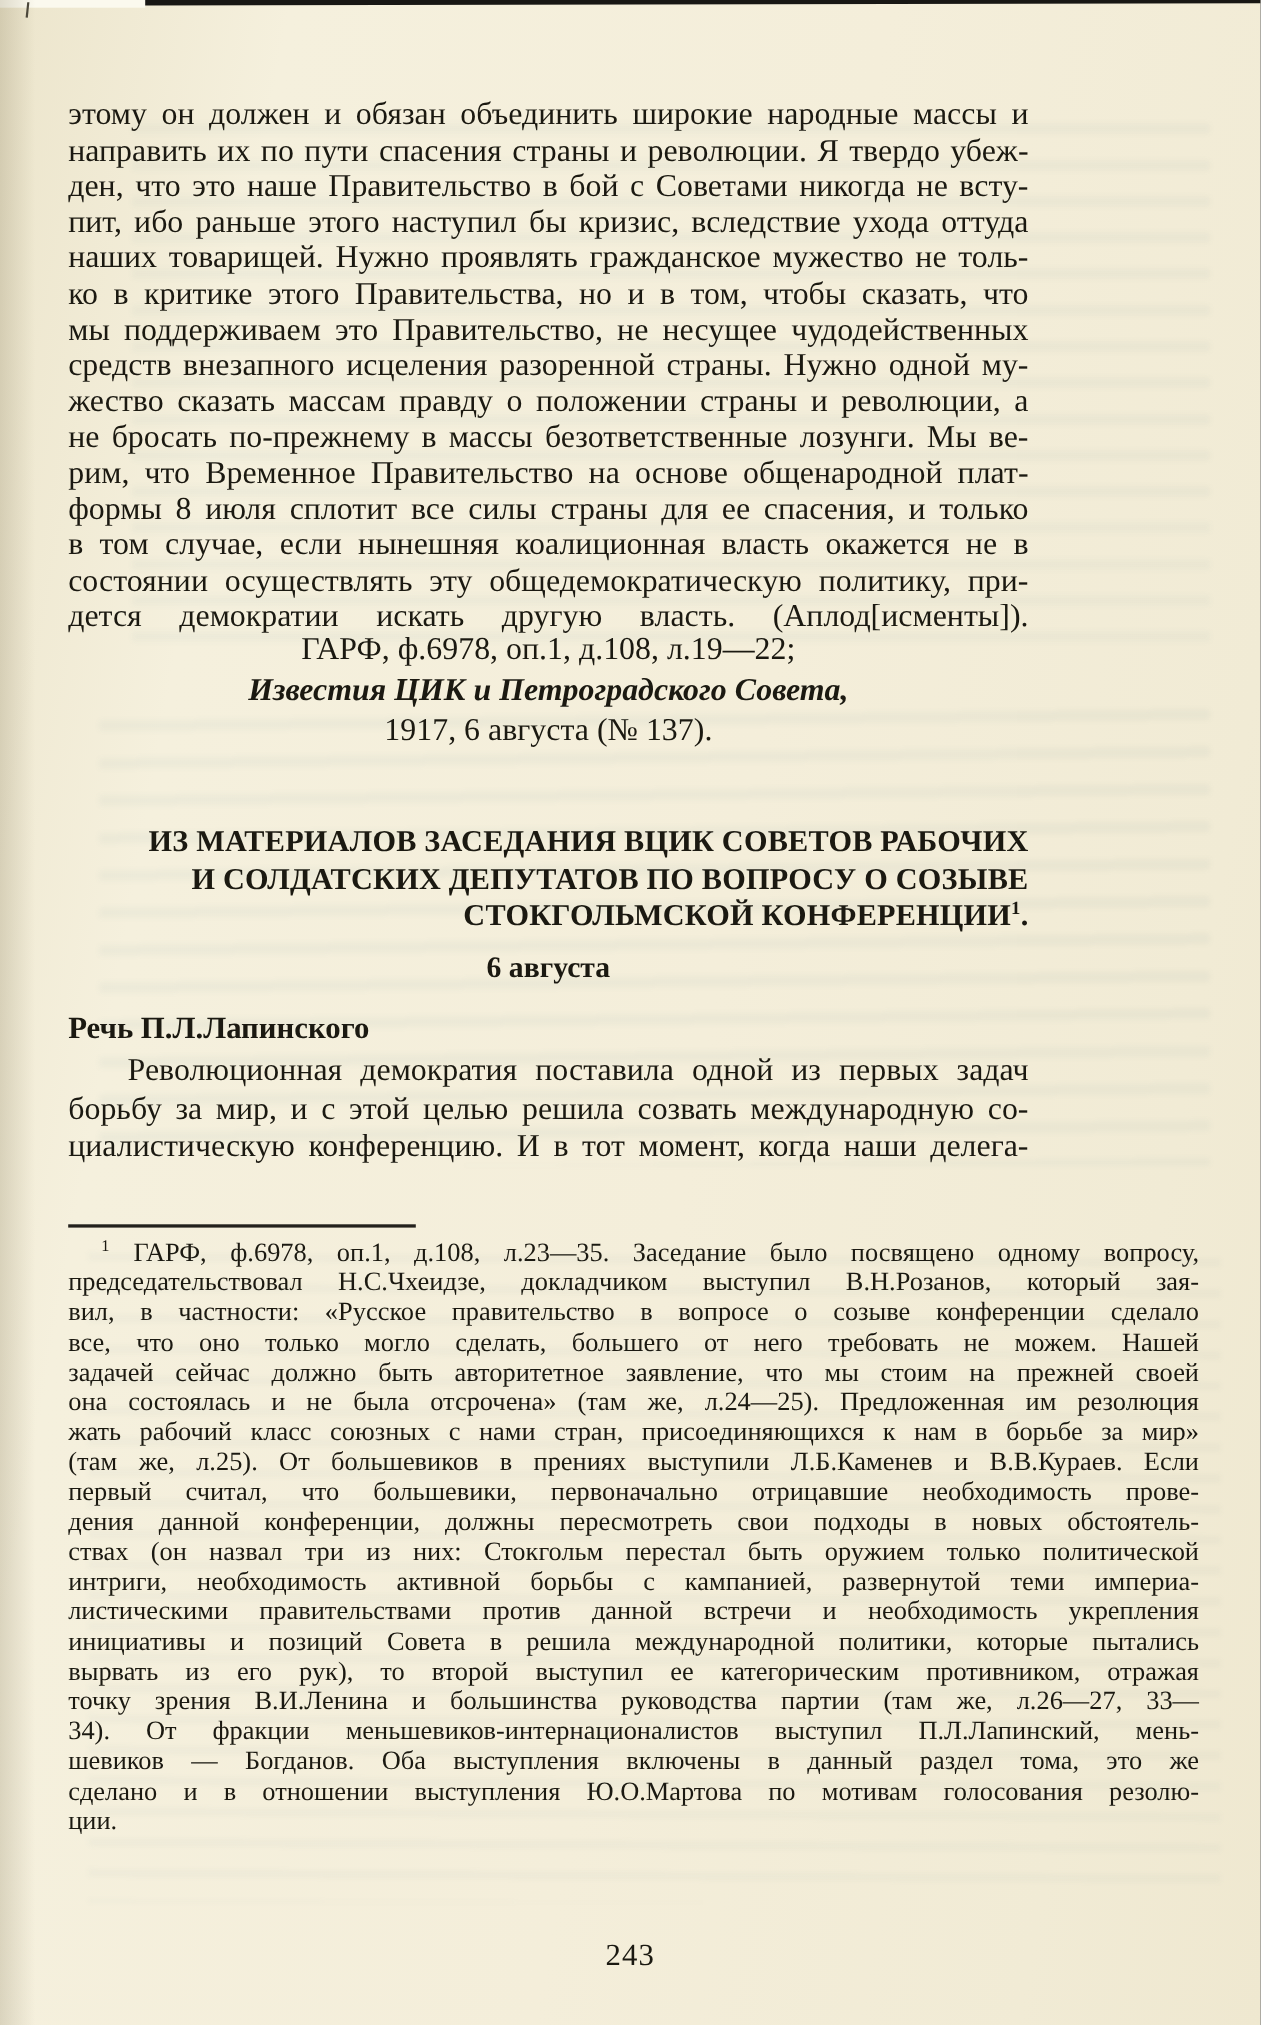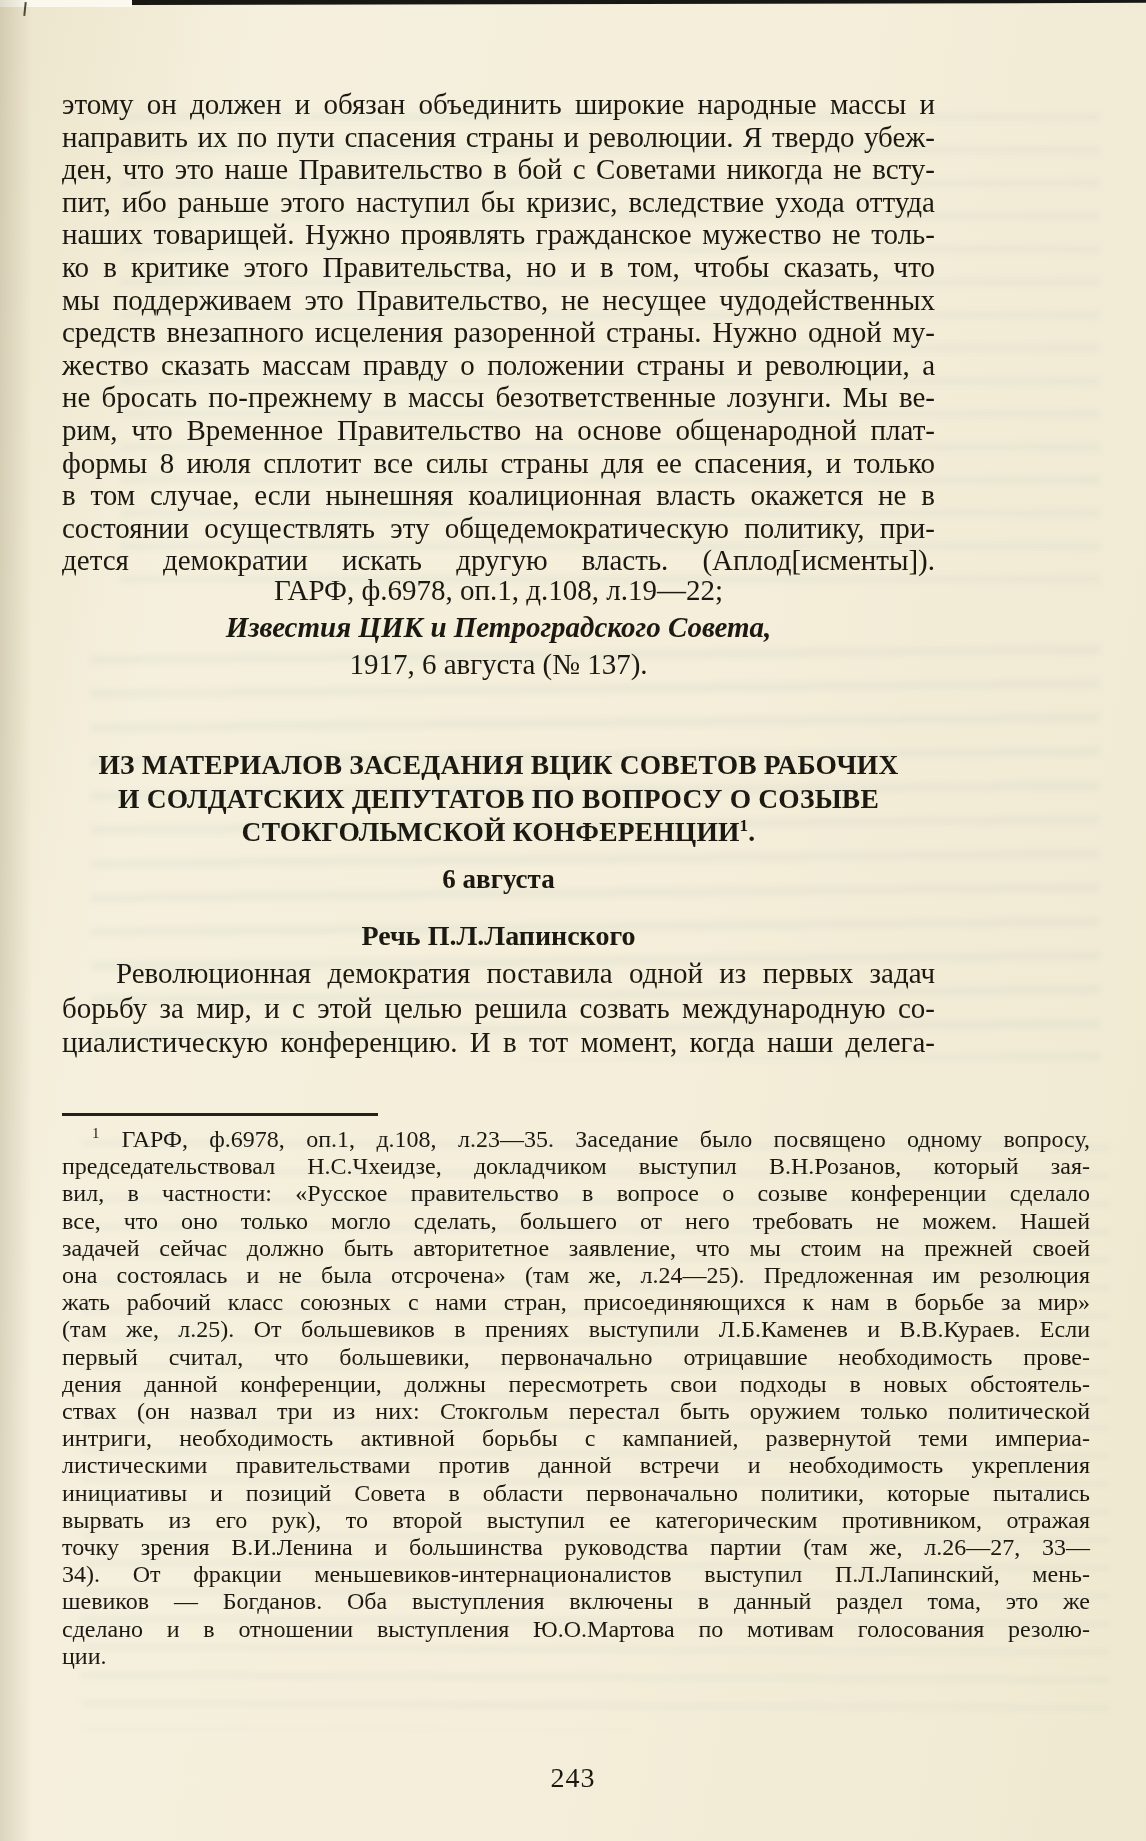--- a/index.html
+++ b/index.html
@@ -52,29 +52,29 @@
   .block { position: absolute; }
   .main-col { left: 62px; width: 873px; }
   .body-text { font-size: 29px; line-height: 32.6px; }
   .body-text .line { text-align: justify; text-align-last: justify; white-space: nowrap0; }
   .para1 { top: 88px; }
   .citation {
     top: 572px; text-align: center; font-size: 29px; line-height: 37px;
   }
   .citation .cite-italic { font-style: italic; font-weight: bold; }
   .heading {
-    top: 748px; text-align: center; font-weight: bold;
+    top: 748px; text-align: right; font-weight: bold;
     font-size: 27.5px; line-height: 33.5px; letter-spacing: 0.2px;
   }
   .heading sup, .fn-first sup { font-size: 0.62em; vertical-align: super; line-height: 0; }
   .subhead-date {
     top: 864px; text-align: center; font-weight: bold; font-size: 27px;
   }
   .subhead-speech {
-    top: 920px; text-align: center; font-weight: bold; font-size: 28px;
+    top: 920px; text-align: left; font-weight: bold; font-size: 28px;
   }
   .para2 { top: 956px; line-height: 34.5px; }
   .para2 .line:first-child { text-indent: 54px; }
   .fn-rule {
     top: 1113px; left: 62px; width: 316px; height: 3px; background: #23211c;
     box-shadow: 0 4px 0 -2px rgba(35,33,28,0.45);
   }
   .footnote {
     top: 1126px; left: 62px; width: 1028px;
     font-size: 24px; line-height: 27.2px;
@@ -149,21 +149,21 @@
         <div class="line">все, что оно только могло сделать, большего от него требовать не можем. Нашей</div>
         <div class="line">задачей сейчас должно быть авторитетное заявление, что мы стоим на прежней своей</div>
         <div class="line">она состоялась и не была отсрочена» (там же, л.24—25). Предложенная им резолюция</div>
         <div class="line">жать рабочий класс союзных с нами стран, присоединяющихся к нам в борьбе за мир»</div>
         <div class="line">(там же, л.25). От большевиков в прениях выступили Л.Б.Каменев и В.В.Кураев. Если</div>
         <div class="line">первый считал, что большевики, первоначально отрицавшие необходимость прове-</div>
         <div class="line">дения данной конференции, должны пересмотреть свои подходы в новых обстоятель-</div>
         <div class="line">ствах (он назвал три из них: Стокгольм перестал быть оружием только политической</div>
         <div class="line">интриги, необходимость активной борьбы с кампанией, развернутой теми империа-</div>
         <div class="line">листическими правительствами против данной встречи и необходимость укрепления</div>
-        <div class="line">инициативы и позиций Совета в области первоначально политики, которые пытались</div>
+        <div class="line">инициативы и позиций Совета в решила международной политики, которые пытались</div>
         <div class="line">вырвать из его рук), то второй выступил ее категорическим противником, отражая</div>
         <div class="line">точку зрения В.И.Ленина и большинства руководства партии (там же, л.26—27, 33—</div>
         <div class="line">34). От фракции меньшевиков-интернационалистов выступил П.Л.Лапинский, мень-</div>
         <div class="line">шевиков — Богданов. Оба выступления включены в данный раздел тома, это же</div>
         <div class="line">сделано и в отношении выступления Ю.О.Мартова по мотивам голосования резолю-</div>
         <div class="line">ции.</div>
       </div>
   </div>
 
   <div class="block page-number">243</div>

